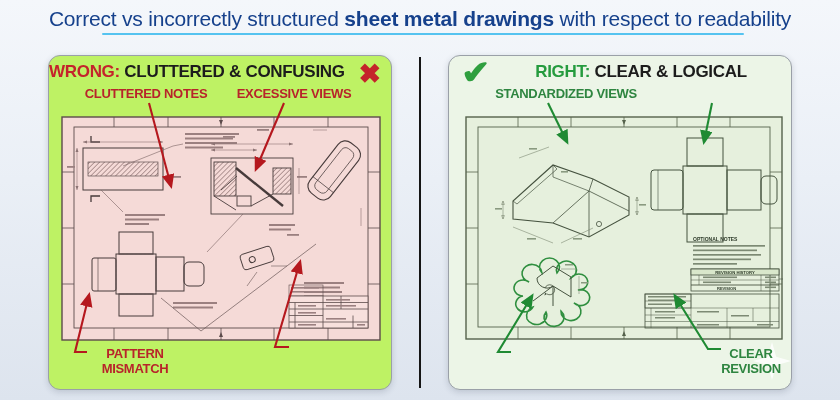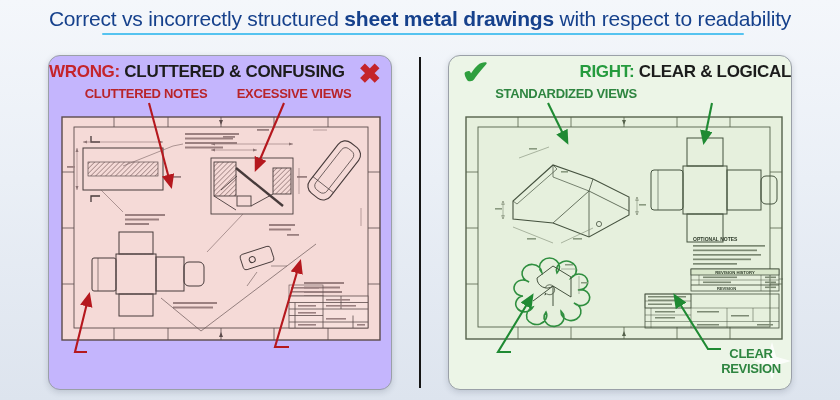--- a/index.html
+++ b/index.html
@@ -17,28 +17,28 @@
   .title b { font-weight:bold; }
   .title-underline { position:absolute; top:33px; left:102px; width:642px; height:2px;
                      background:#55c3f0; border-radius:1px; }
 
   
   .divider { position:absolute; left:419px; top:57px; width:2px; height:331px; background:#151515; }
 
   
   .panel { position:absolute; top:55px; width:344px; height:335px; border-radius:12px;
            border:1.5px solid #9aa0a8; box-shadow:0 2px 6px rgba(40,50,70,.18); }
-  .panel.wrong { left:48px;  background:#c4b5fd; }
+  .panel.wrong { left:48px;  background:#bef264; }
   .panel.right { left:448px; background:#ecf5e7; }
 
   .panel-heading { position:absolute; top:6px; left:0; width:100%; text-align:center;
                    font-weight:bold; font-size:17px; letter-spacing:-0.3px; color:#1c1c1c;
                    white-space:nowrap; }
   .panel.wrong .panel-heading { padding-right:48px; }
-  .panel.right .panel-heading { padding-left:42px;text-align:right; }
+  .panel.right .panel-heading { padding-left:42px; }
   .hw-red { color:#c4242b; } .hw-green { color:#259b3e; }
 
   .x-icon { position:absolute; top:2px; right:10px; font-size:27px; font-weight:bold;
             color:#c4242b; line-height:1.2; }
   .check-icon { position:absolute; top:-2px; left:14px; font-size:31px; font-weight:bold;
             color:#2f9f3f; transform:rotate(-4deg) scaleX(1.15); line-height:1.2; }
 
   
   .co { position:absolute; transform:translateX(-50%); font-weight:bold; font-size:13px;
         letter-spacing:-0.3px; white-space:nowrap; text-align:center; line-height:15px; z-index:3; }
@@ -65,20 +65,21 @@
   <div class="title-underline"></div>
 
   <div class="divider"></div>
 
   <div class="panel wrong">
     <div class="panel-heading"><span class="hw-red">WRONG:</span><span> CLUTTERED &amp; CONFUSING</span></div>
     <div class="x-icon">✖</div>
 
     <div class="co red" style="left:97px; top:30px;">CLUTTERED NOTES</div>
     <div class="co red" style="left:245px; top:30px;">EXCESSIVE VIEWS</div>
+    <div class="co red" style="left:86px; top:290px;"><span>PATTERN</span><br><span>MISMATCH</span></div>
 
     <svg class="sheet" width="320" height="225" viewBox="0 0 320 225">
       <defs>
         <pattern id="hatchL" width="3.5" height="3.5" patternUnits="userSpaceOnUse" patternTransform="rotate(45)">
           <line x1="0" y1="0" x2="0" y2="3.5" stroke="#6e5252" stroke-width="1"></line>
         </pattern>
       </defs>
 
       <g>
         <rect x="1" y="1" width="318" height="223" fill="#f5dad7" stroke="#5c4b4b" stroke-width="1.4"></rect>

